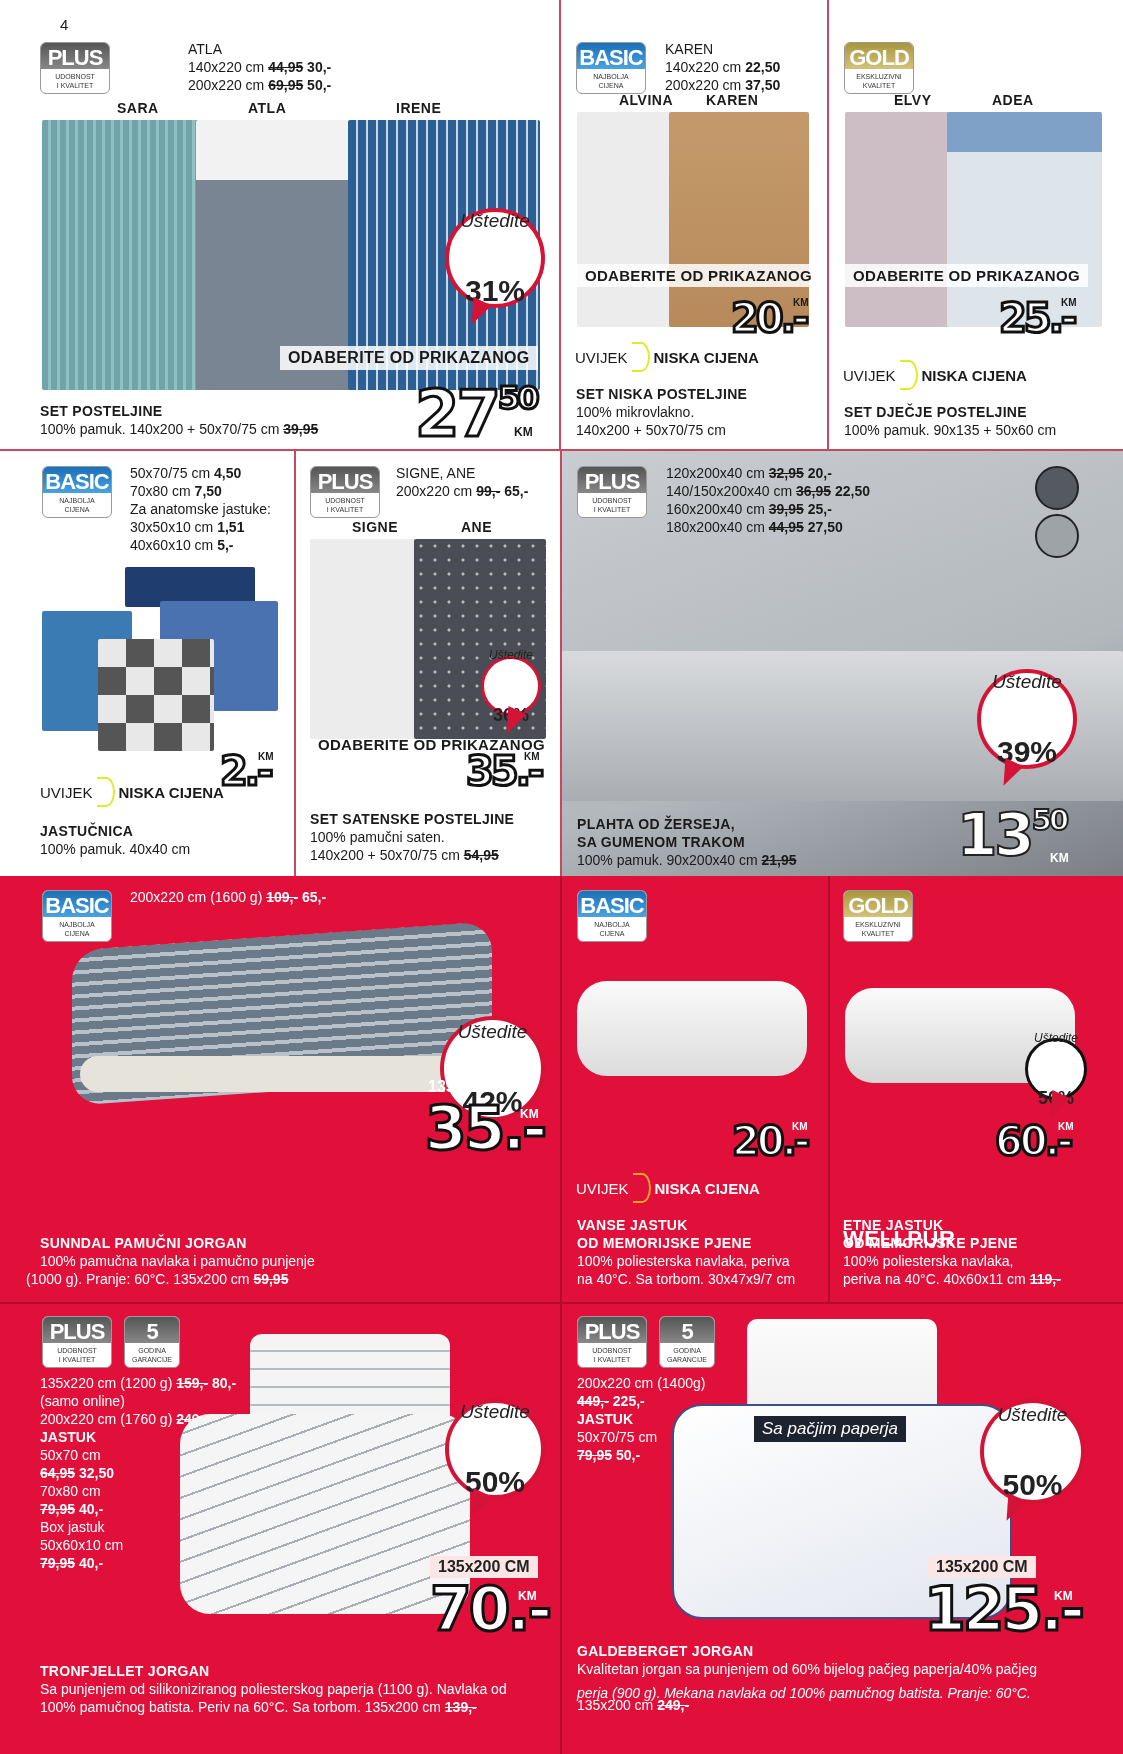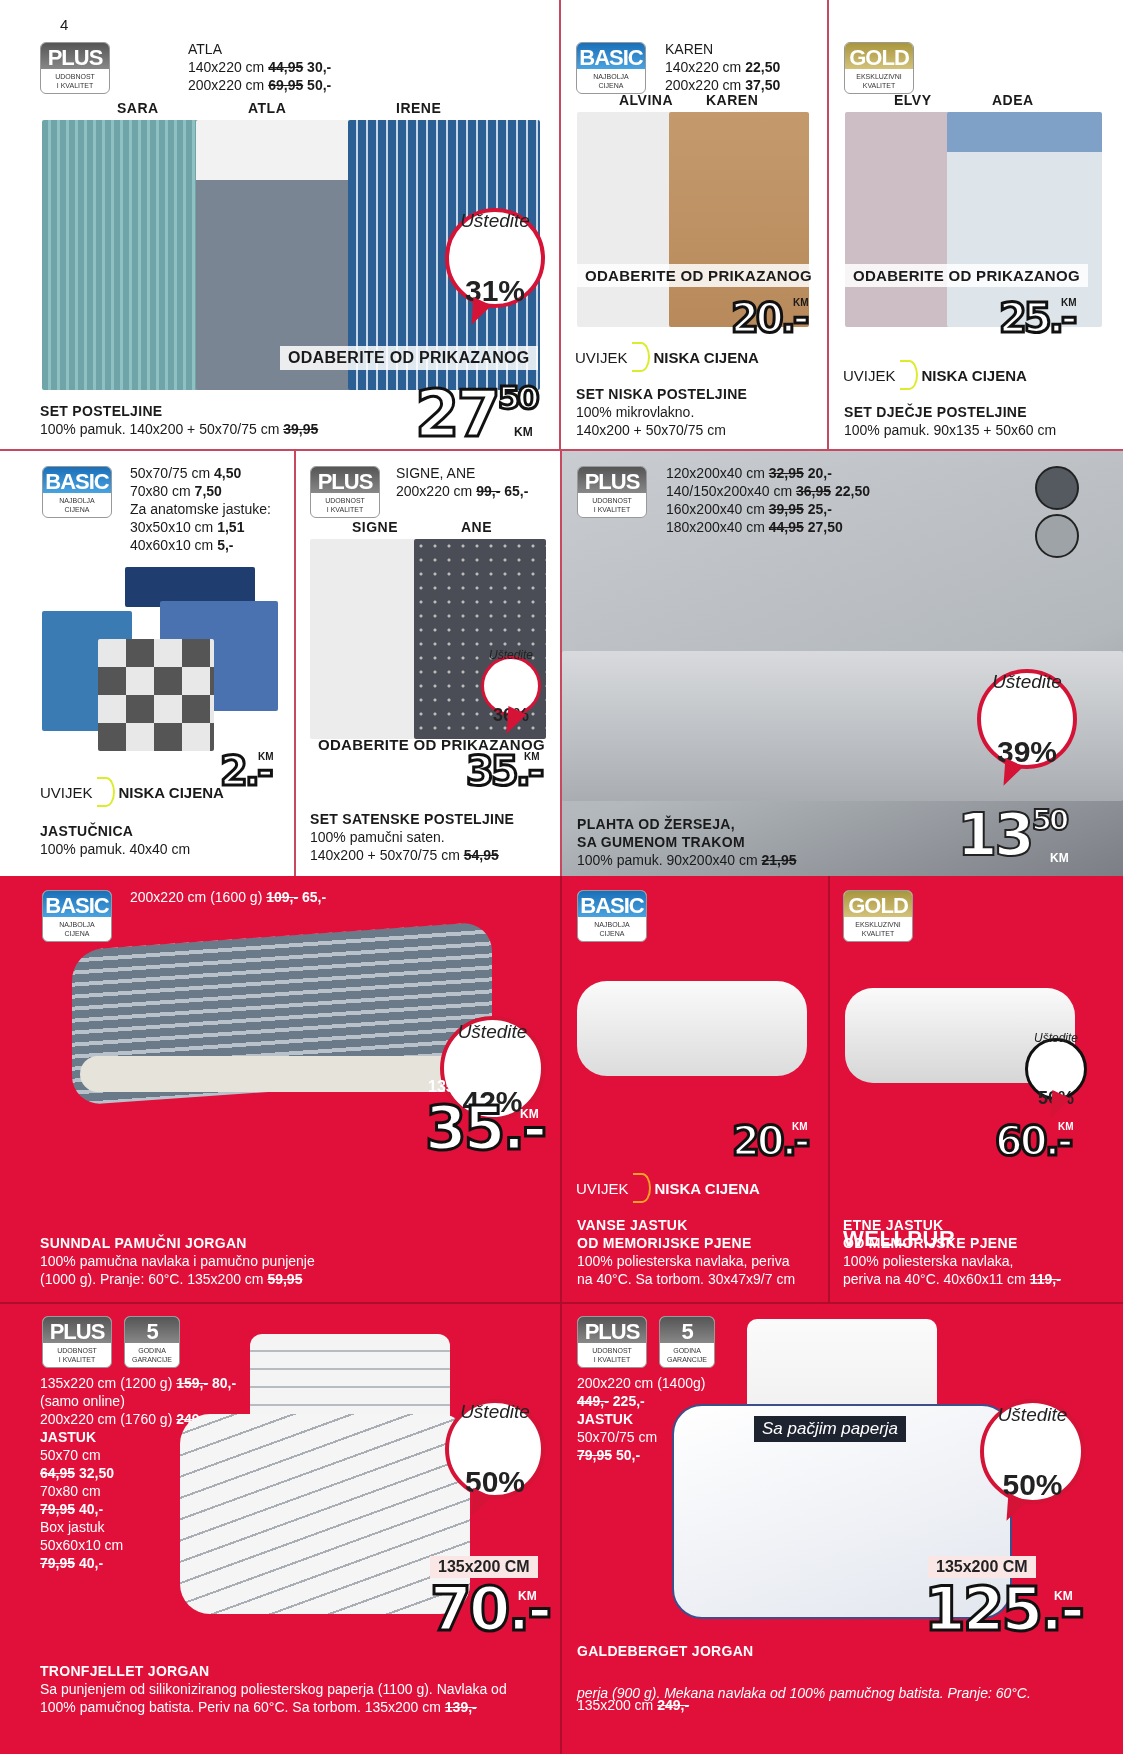--- a/index.html
+++ b/index.html
@@ -234,21 +234,21 @@
     <div class="img" style="left:80px;top:180px;width:380px;height:36px;border-radius:20px;background:#e6e3da;"></div>
     <div class="bubble" style="left:440px;top:140px;width:105px;height:105px;">
       <span class="s">Uštedite</span>
       <span class="p">42%</span>
     </div>
     <div class="sizetag red-bg" style="left:420px;top:200px;">135x200 CM</div>
     <div class="price" style="left:425px;top:222px;font-size:60px;">35.-</div>
     <div class="km" style="left:520px;top:231px;">KM</div>
     <div class="title" style="left:40px;top:358px;">SUNNDAL PAMUČNI JORGAN</div>
     <div class="desc" style="left:40px;top:376px;">100% pamučna navlaka i pamučno punjenje</div>
-    <div class="desc" style="left:40px;top:394px;"><span>(1000 g). Pranje: 60°C. 135x200 cm</span> <span class="strike">59,95</span></div>
+    <div class="desc" style="left:26px;top:394px;"><span>(1000 g). Pranje: 60°C. 135x200 cm</span> <span class="strike">59,95</span></div>
   </div>
   <div class="vline" style="left:560px;top:876px;height:426px;background:#b00d2c;"></div>
 
   <div class="cell red" style="left:562px;top:876px;width:266px;height:426px;">
     <div class="badge basic" style="left:15px;top:14px;">
       <div class="top">BASIC</div>
       <div class="bot"><span>NAJBOLJA</span><br><span>CIJENA</span></div>
     </div>
     <div class="img" style="left:15px;top:105px;width:230px;height:95px;border-radius:30px;background:linear-gradient(#fafafa,#dcdcdc);"></div>
     <div class="price" style="left:170px;top:245px;font-size:40px;">20.-</div>
@@ -343,17 +343,18 @@
     <div class="img" style="left:110px;top:100px;width:340px;height:215px;border-radius:30px;background:linear-gradient(160deg,#ffffff,#e2e6ee);border:2px solid #3d4f8a;"></div>
     <div class="note" style="left:192px;top:112px;">Sa pačjim paperja</div>
     <div class="bubble" style="left:418px;top:95px;width:105px;height:105px;">
       <span class="s">Uštedite</span>
       <span class="p">50%</span>
     </div>
     <div class="sizetag" style="left:366px;top:252px;">135x200 CM</div>
     <div class="price" style="left:362px;top:275px;font-size:60px;">125.-</div>
     <div class="km" style="left:492px;top:285px;">KM</div>
     <div class="title" style="left:15px;top:338px;">GALDEBERGET JORGAN</div>
+    <div class="desc" style="left:15px;top:356px;">Kvalitetan jorgan sa punjenjem od 60% bijelog pačjeg paperja/40% pačjeg</div>
     <div class="desc" style="left:15px;top:380px;font-style:italic;">perja (900 g). Mekana navlaka od 100% pamučnog batista. Pranje: 60°C.</div>
     <div class="desc" style="left:15px;top:392px;"><span>135x200 cm</span> <span class="strike">249,-</span></div>
   </div>
 
 </div>
 
 </body></html>

